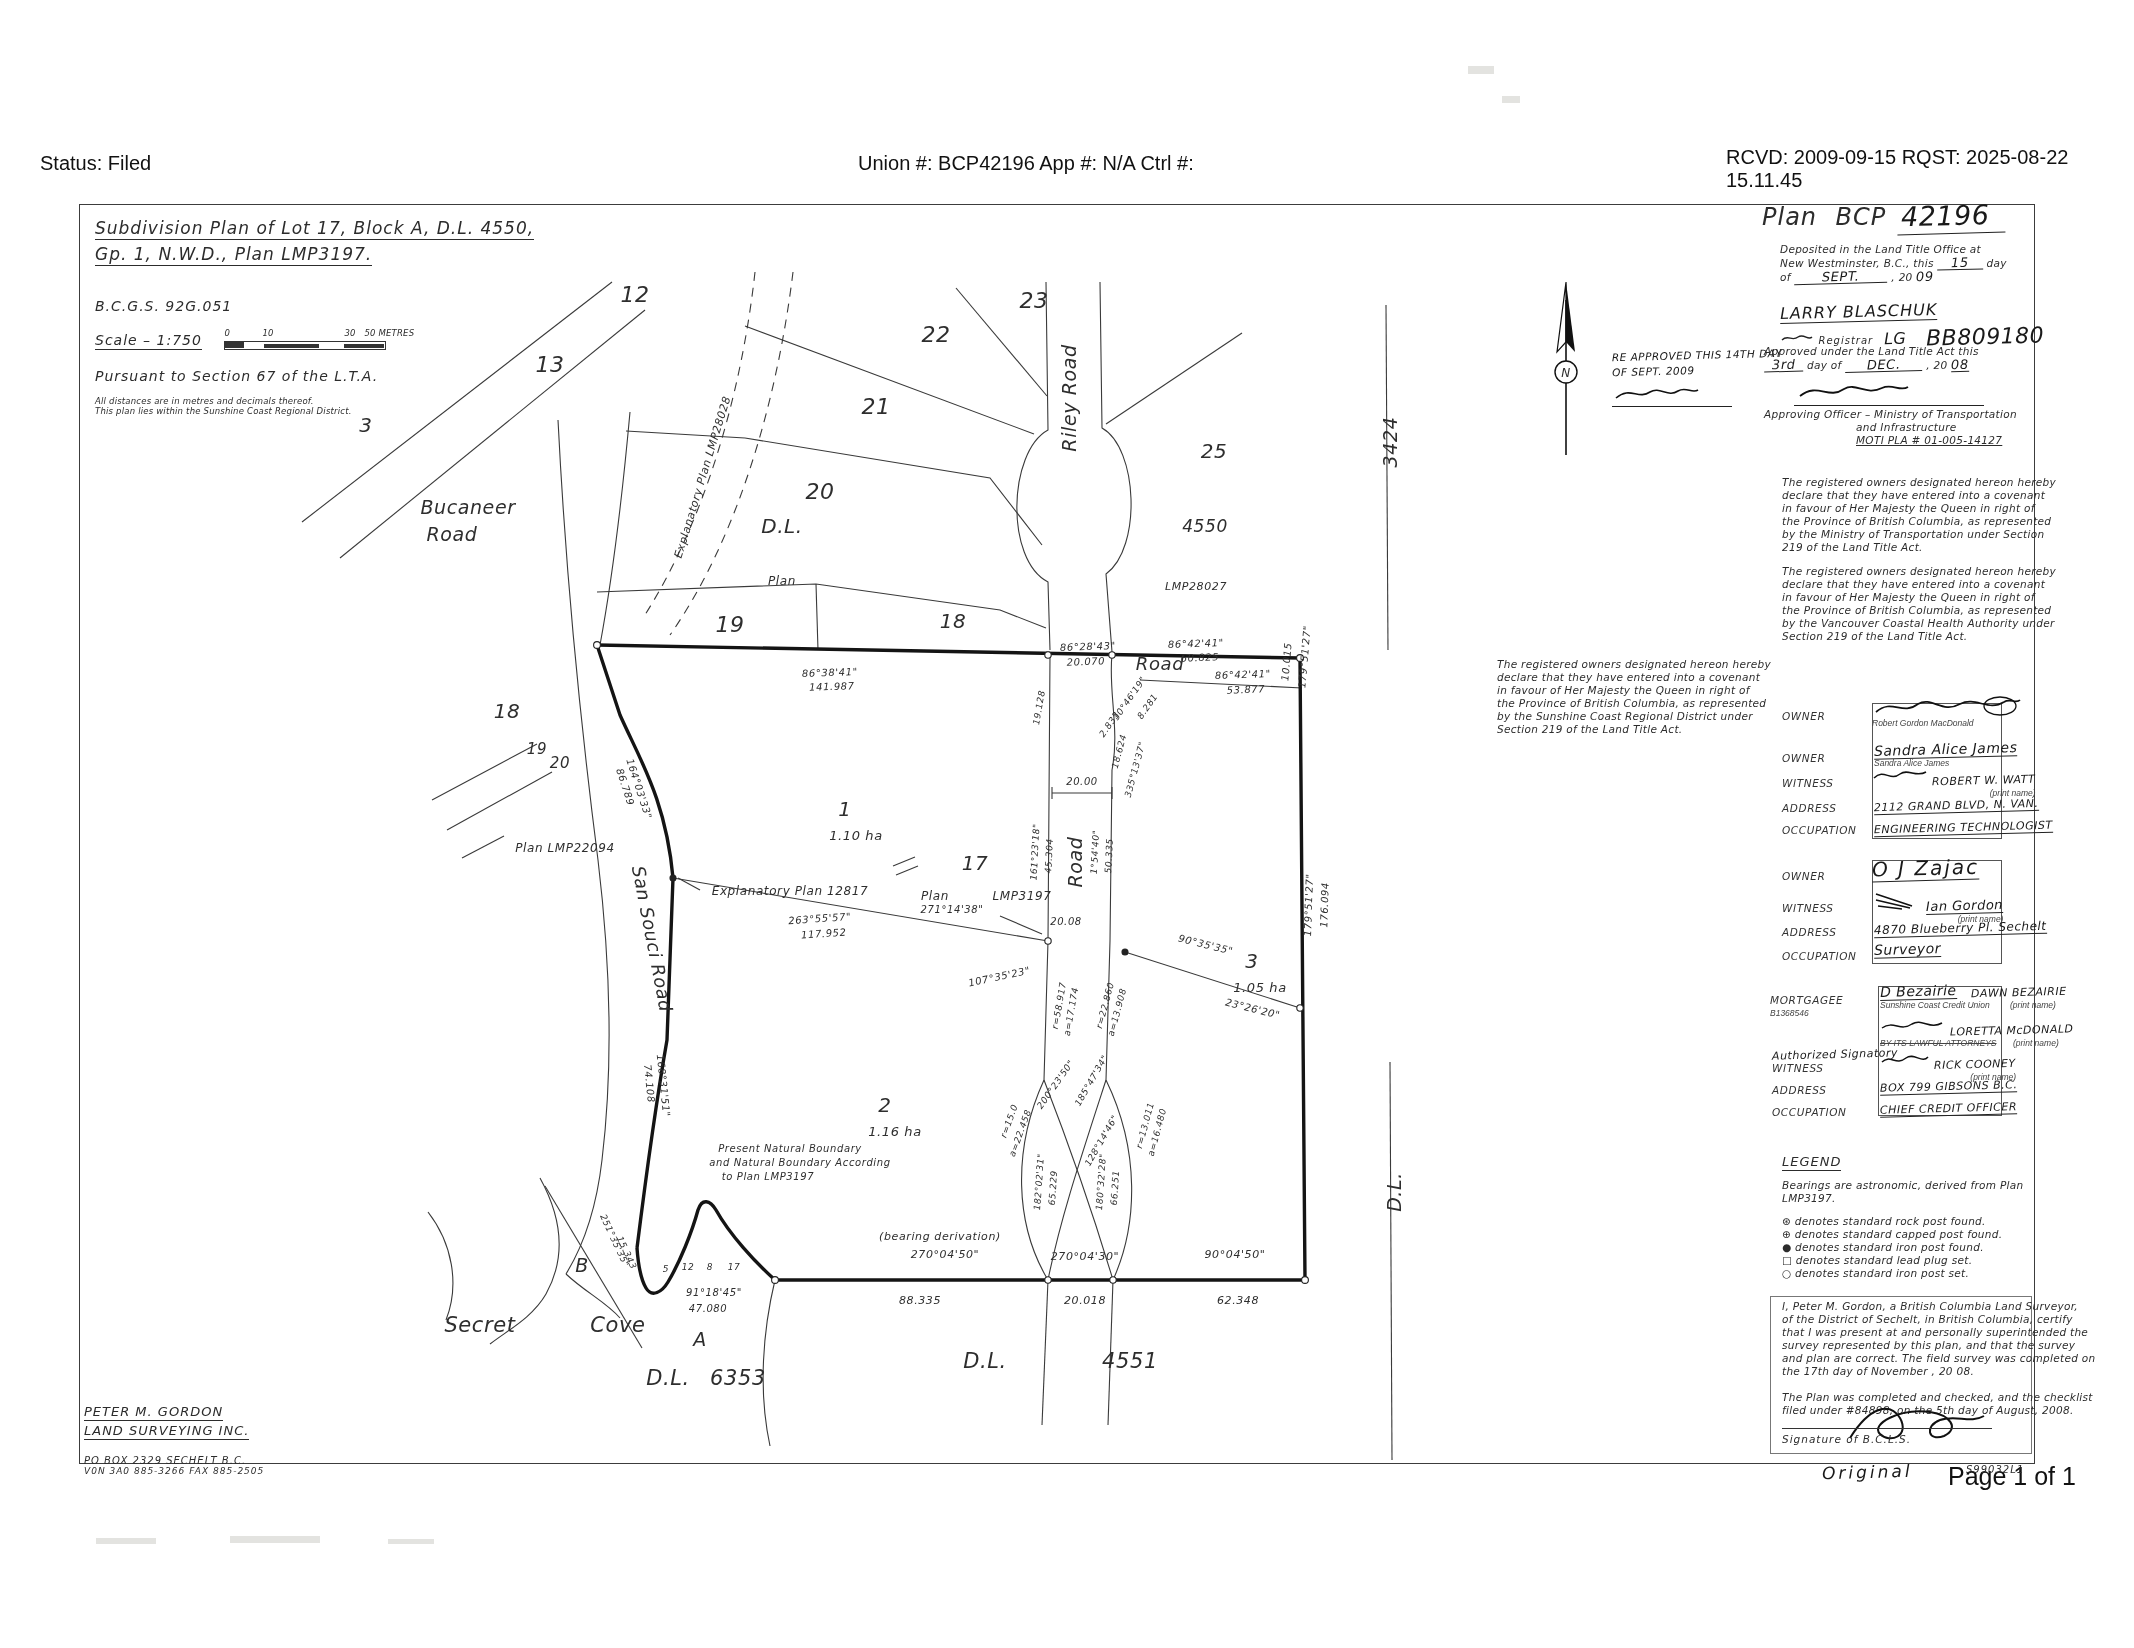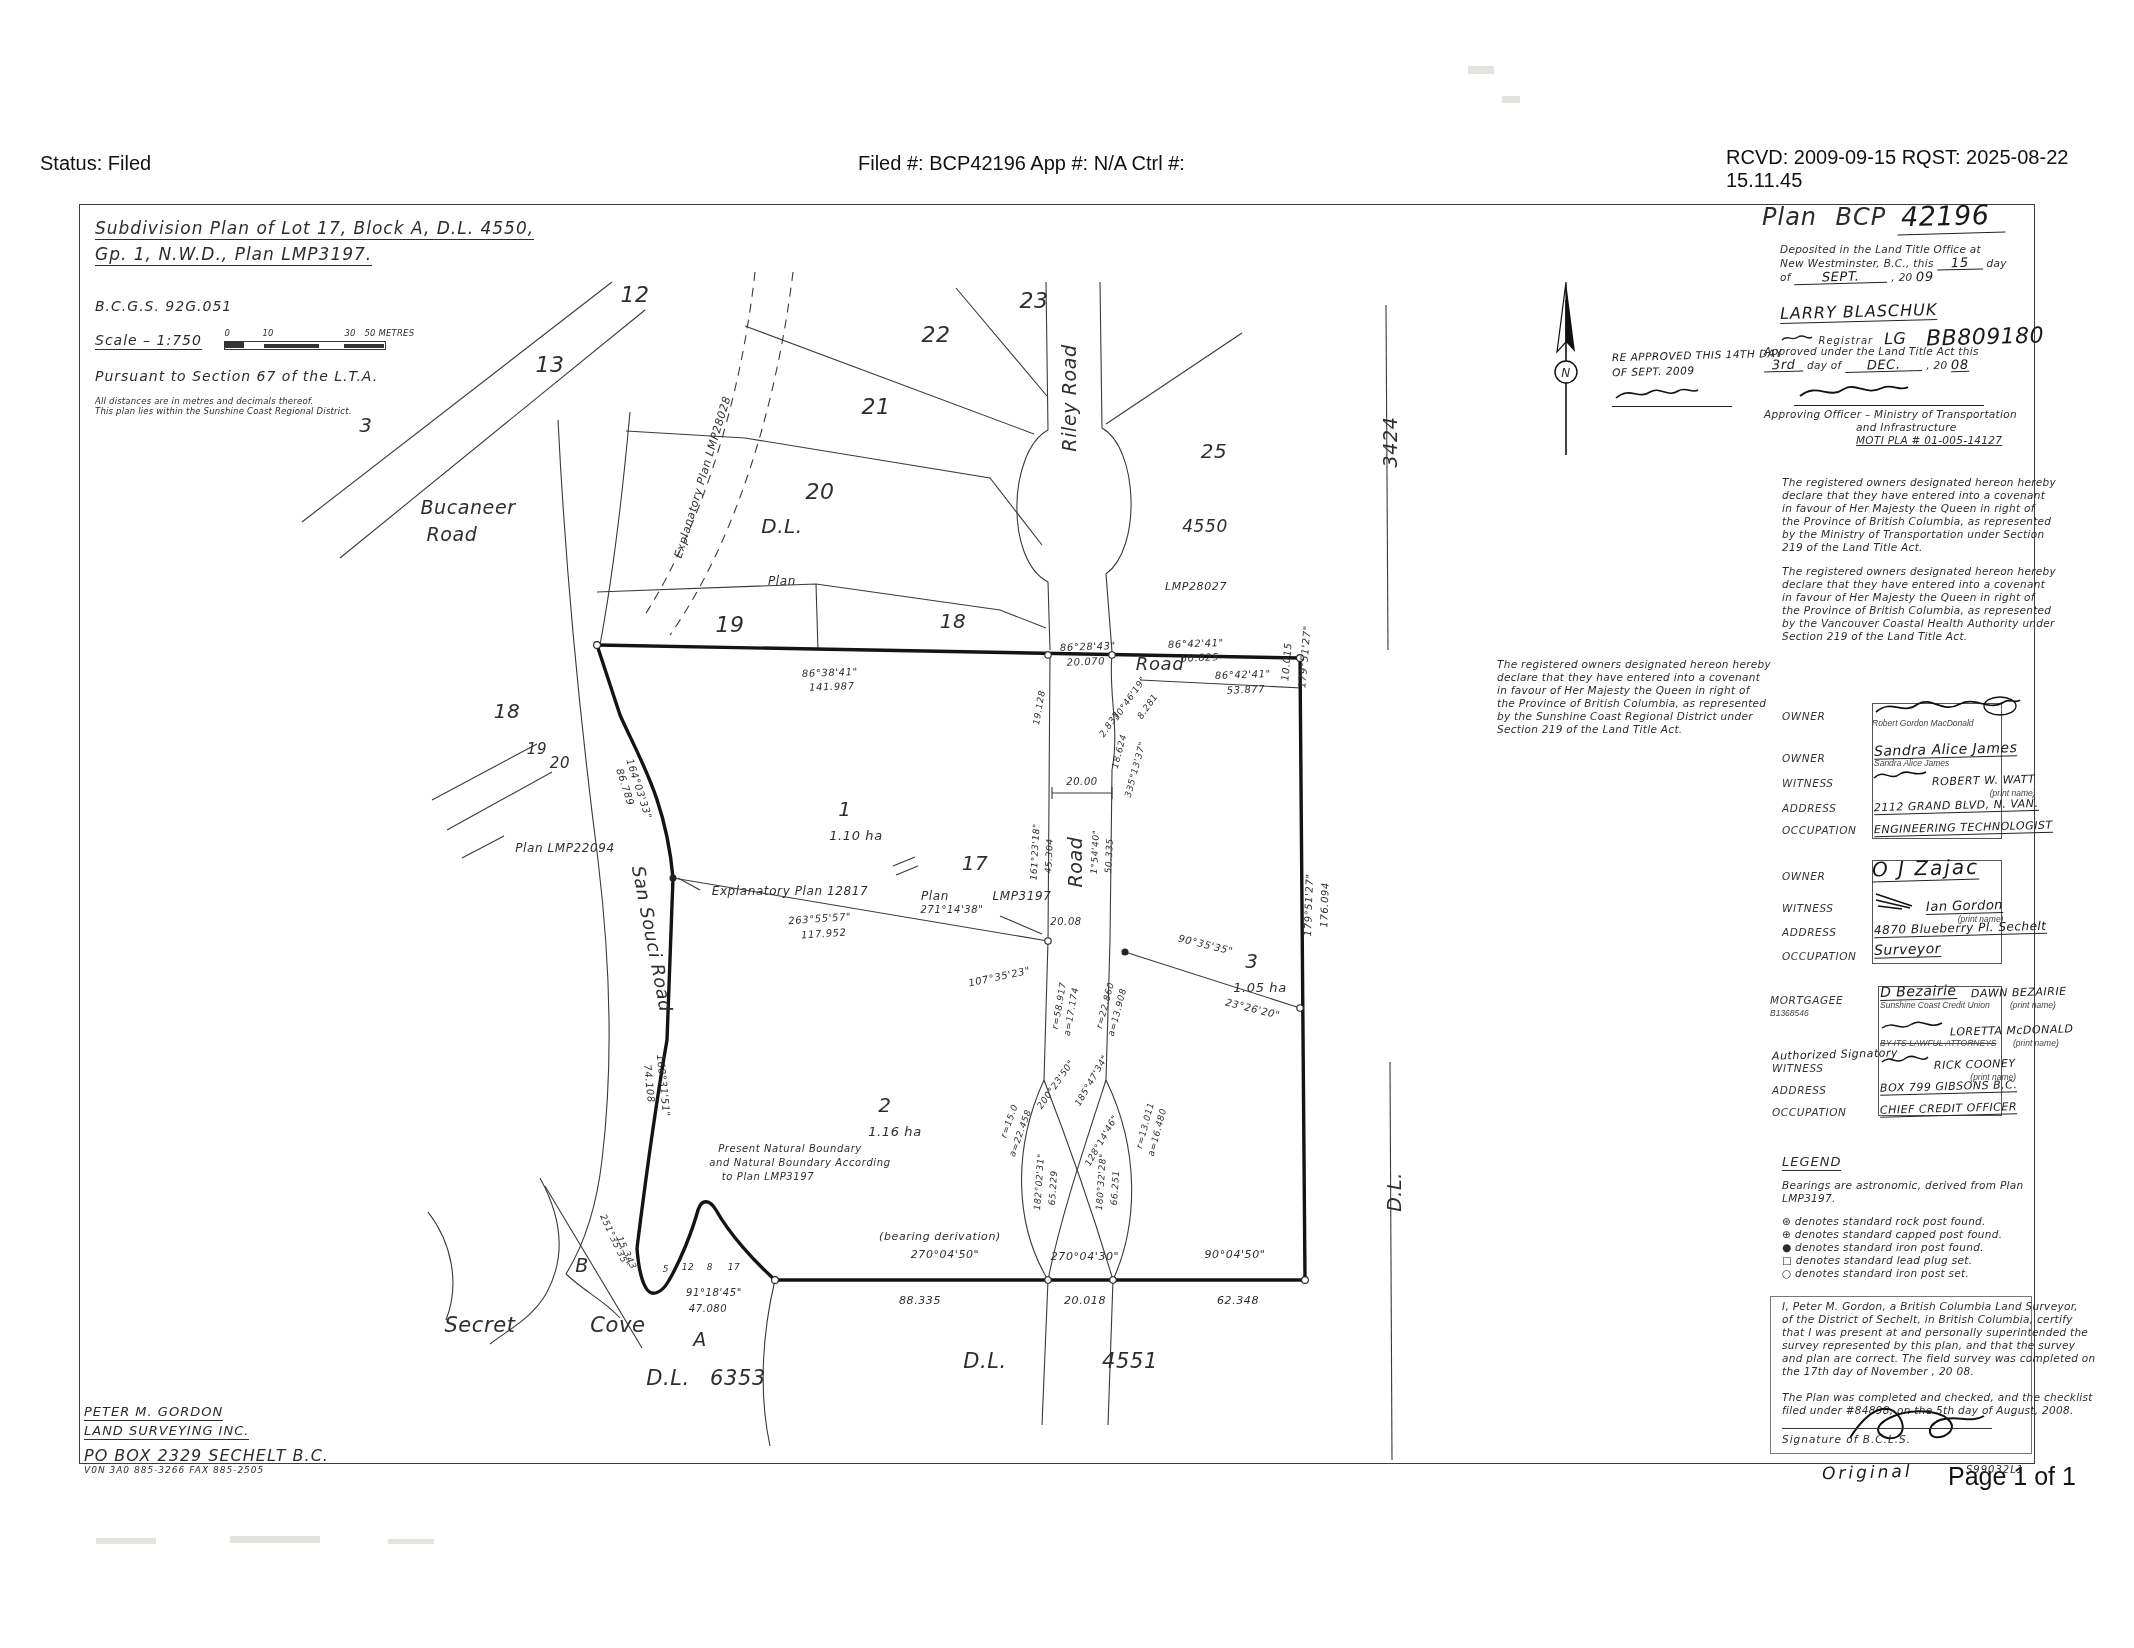--- a/index.html
+++ b/index.html
@@ -25,21 +25,21 @@
   .ln{white-space:nowrap;}
   .box{position:absolute;border:1px solid #555;}
   svg text.mt{font-family:"DejaVu Sans",sans-serif;font-style:italic;fill:#2e2e2e;
               text-anchor:middle;letter-spacing:.6px;}
   .scalebar{display:inline-block;position:relative;}
 </style>
 </head>
 <body>
 
 <div class="abs chrome" style="left:40px;top:152px;">Status: Filed</div>
-<div class="abs chrome" style="left:858px;top:152px;">Filed #: BCP42196 App #: N/A Ctrl #:</div>
+<div class="abs chrome" style="left:858px;top:152px;">Union #: BCP42196 App #: N/A Ctrl #:</div>
 <div class="abs chrome" style="left:1726px;top:146px;">RCVD: 2009-09-15 RQST: 2025-08-22 15.11.45</div>
 <div class="abs chrome" style="left:1948px;top:1462px;font-size:25px;">Page 1 of 1</div>
 
 <div class="abs sheet" style="left:79px;top:204px;width:1954px;height:1258px;"></div>
 
 <svg class="abs" style="left:0;top:0;" width="2134" height="1648" viewBox="0 0 2134 1648">
   <g fill="none" stroke="#3a3a3a" stroke-width="1.1">
 
     <path d="M612,282 L302,522"></path>
     <path d="M645,310 L340,558"></path>
@@ -456,15 +456,15 @@
 </div>
 
 <div class="abs" style="left:1822px;top:1462px;">
   <span class="hw" style="font-size:17px;letter-spacing:3px;">Original</span>
 </div>
 <div class="abs dr" style="left:1966px;top:1464px;font-size:10px;">S99032L1</div>
 
 <div class="abs" style="left:84px;top:1402px;">
   <div class="dr dru" style="font-size:13px;display:inline-block;">PETER M. GORDON</div><br>
   <div class="dr dru" style="font-size:13px;display:inline-block;margin-top:2px;">LAND SURVEYING INC.</div>
-  <div class="dr" style="font-size:16px;margin-top:6px;text-align:right;">PO BOX 2329 SECHELT B.C.</div>
+  <div class="dr" style="font-size:10px;margin-top:15px;">PO BOX 2329 SECHELT B.C.</div>
   <div class="dr" style="font-size:9px;">V0N 3A0   885-3266   FAX 885-2505</div>
 </div>
 
 </body></html>

